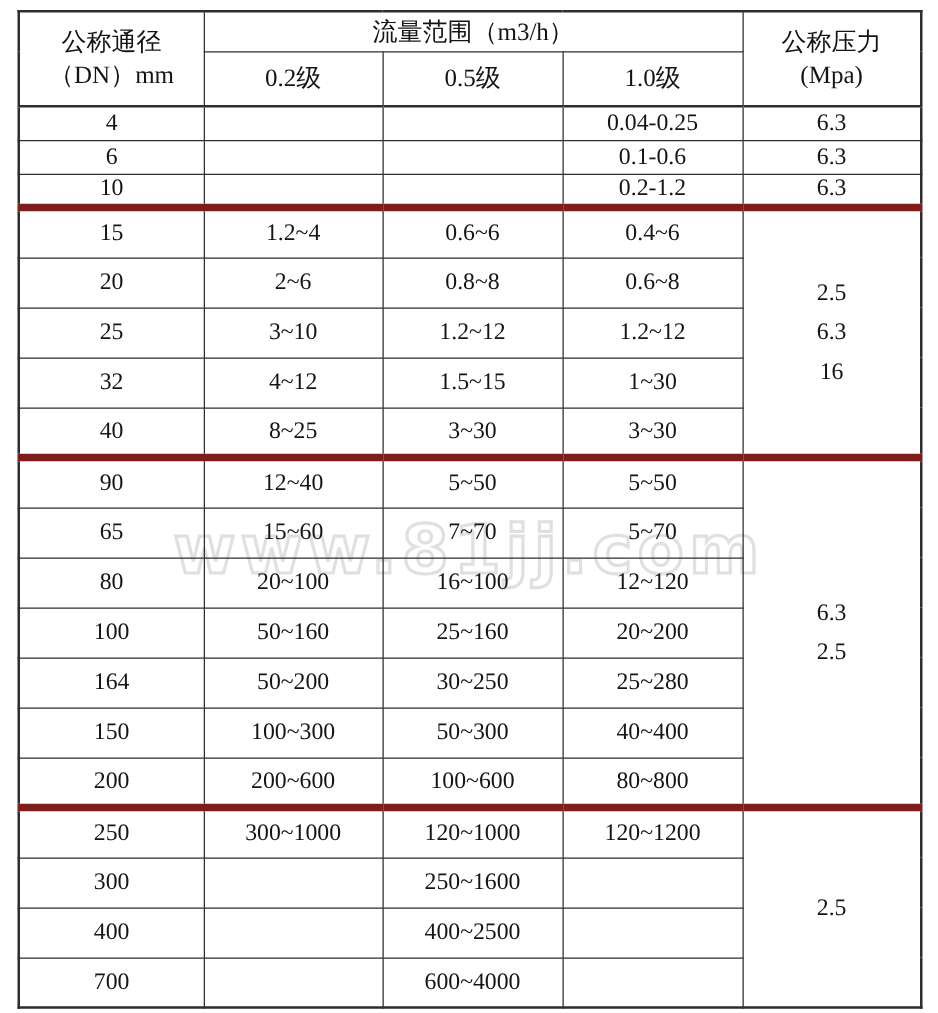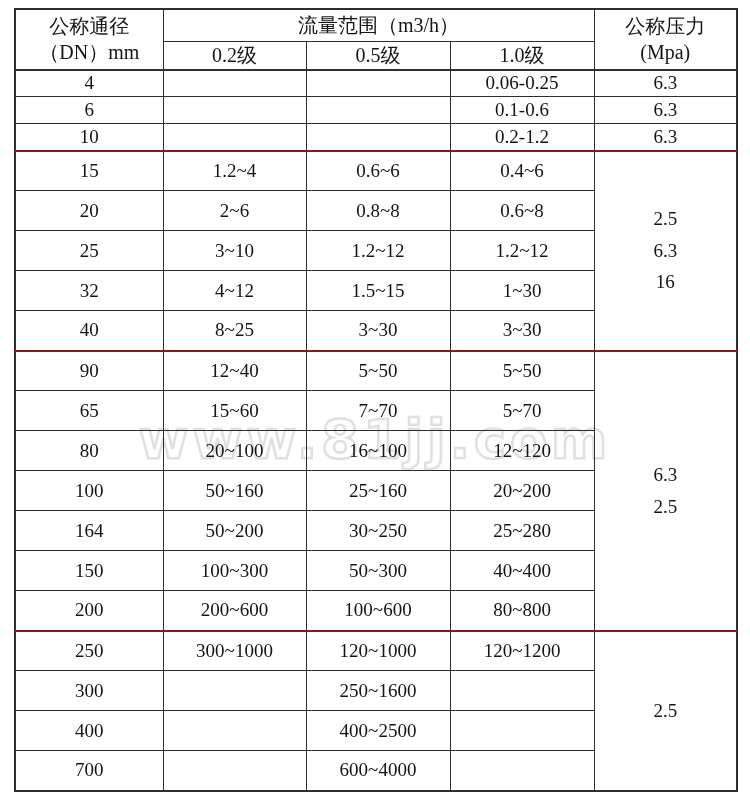--- a/index.html
+++ b/index.html
@@ -54,24 +54,24 @@
     color: #141414;
     font-size: 19px;
     background: transparent;
   }
   .spec thead th {
     font-size: 20px;
   }
   
   .spec tbody tr:first-child td { border-top: 2px solid #2e2e2e; }
   
-  .spec tr.group-start td { border-top: 2px solid #7f1d1d; }
+  .spec tr.group-start td { border-top: 6px solid #7f1d1d; }
   
   tr.h-hdr1 { height: 32px; }
-  tr.h-hdr2 { height: 28px; border-radius: 12px; }
+  tr.h-hdr2 { height: 44px; border-radius: 12px; }
   tr.rh-s  { height: 27px; }
   tr.rh    { height: 40px; }
   .pre { white-space: pre-line; line-height: 1.3; }
   .pressure-cell { white-space: pre-line; line-height: 1.65; }
 </style>
 </head>
 <body>
 
 <div class="watermark">www.81jj.com</div>
 
@@ -95,21 +95,21 @@
       <th>0.2级</th>
       <th>0.5级</th>
       <th>1.0级</th>
     </tr>
   </thead>
   <tbody>
     <tr class="rh-s">
       <td>4</td>
       <td></td>
       <td></td>
-      <td>0.06-0.25</td>
+      <td>0.04-0.25</td>
       <td>6.3</td>
     </tr>
     <tr class="rh-s">
       <td>6</td>
       <td></td>
       <td></td>
       <td>0.1-0.6</td>
       <td>6.3</td>
     </tr>
     <tr class="rh-s">

